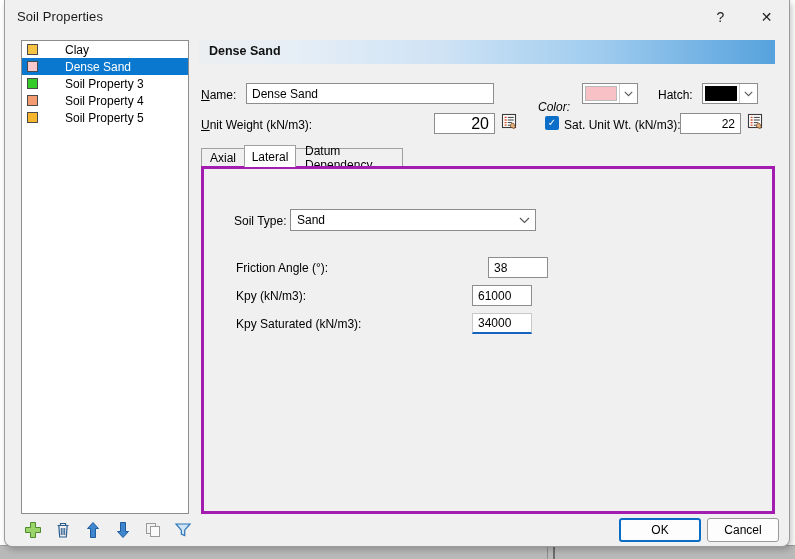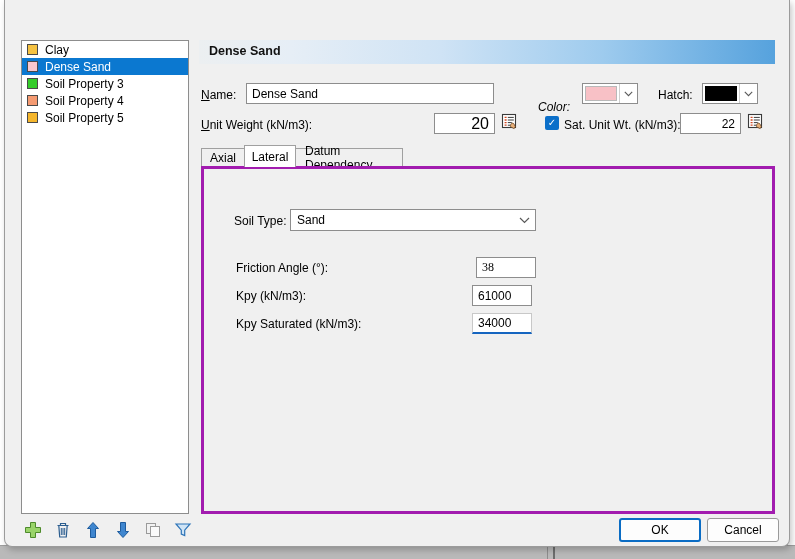--- a/index.html
+++ b/index.html
@@ -34,21 +34,21 @@
   #titlebar .title{position:absolute;left:12px;top:9px;font-size:13px;color:#1b1b1b;letter-spacing:.1px;}
   .tb-btn{position:absolute;top:0;width:45px;height:33px;display:flex;align-items:center;justify-content:center;font-size:14px;color:#222;cursor:default;}
   #btn-help{right:46px;}
   #btn-close{right:0px;}
 
   
   #listbox{
     position:absolute;left:16px;top:40px;width:168px;height:474px;
     background:#ffffff;border:1px solid #8d8d8d;box-sizing:border-box;overflow:hidden;
   }
-  .list-item{height:17px;display:flex;align-items:center;padding-left:5px;font-size:12px;color:#000;cursor:default;}
+  .list-item{height:17px;display:flex;align-items:center;padding-left:5px;font-size:12px;color:#000;cursor:default;gap:20px;}
   .list-item .sw{width:11px;height:11px;border:1px solid #4a4a4a;margin-right:7px;flex:0 0 auto;box-sizing:border-box;}
   .list-item.selected{background:#0b78d0;color:#ffffff;}
 
   
   #list-toolbar{position:absolute;left:18px;top:518px;width:170px;height:24px;display:flex;align-items:center;gap:11px;}
   .tool{width:20px;height:20px;display:flex;align-items:center;justify-content:center;cursor:default;}
 
   
   #rightpanel{position:absolute;left:194px;top:40px;width:576px;height:474px;}
 
@@ -142,20 +142,29 @@
 
 <div id="backdrop">
   <div class="strip-light"></div>
   <div class="strip-bar"></div>
   <div class="split2"></div>
   <div class="split"></div>
 </div>
 
 <div id="dialog">
 
+  <div id="titlebar">
+    <div class="title">Soil Properties</div>
+    <div class="tb-btn" id="btn-help">
+      <span>?</span>
+    </div>
+    <div class="tb-btn" id="btn-close">
+      <span>✕</span>
+    </div>
+  </div>
 
   <div id="listbox">
       <div class="list-item">
         <span class="sw" style="background: rgb(245, 194, 66);"></span>
         <span>Clay</span>
       </div>
       <div class="list-item selected">
         <span class="sw" style="background: rgb(248, 200, 207);"></span>
         <span>Dense Sand</span>
       </div>
@@ -283,21 +292,21 @@
         <div class="cv">Sand</div>
         <div class="ca">
           <svg width="11" height="7" viewBox="0 0 11 7">
               <path d="M1 1l4.5 4.5L10 1" fill="none" stroke="#5a5a5a" stroke-width="1.2"></path>
             </svg>
         </div>
       </div>
       <div id="field-rows">
           <div class="frow" style="top: 88px; width: 300px;">
             <div class="fl">Friction Angle (°):</div>
-            <input type="text" class="fin" value="38" style="left: 240px; font-family: Liberation Serif, serif;">
+            <input type="text" class="fin" value="38" style="left: 252px;">
           </div>
           <div class="frow" style="top: 116px; width: 300px;">
             <div class="fl">Kpy (kN/m3):</div>
             <input type="text" class="fin" value="61000" style="left: 236px;">
           </div>
           <div class="frow" style="top: 144px; width: 300px;">
             <div class="fl">Kpy Saturated (kN/m3):</div>
             <input type="text" class="fin focused" value="34000" style="left: 236px;">
           </div>
         </div>

